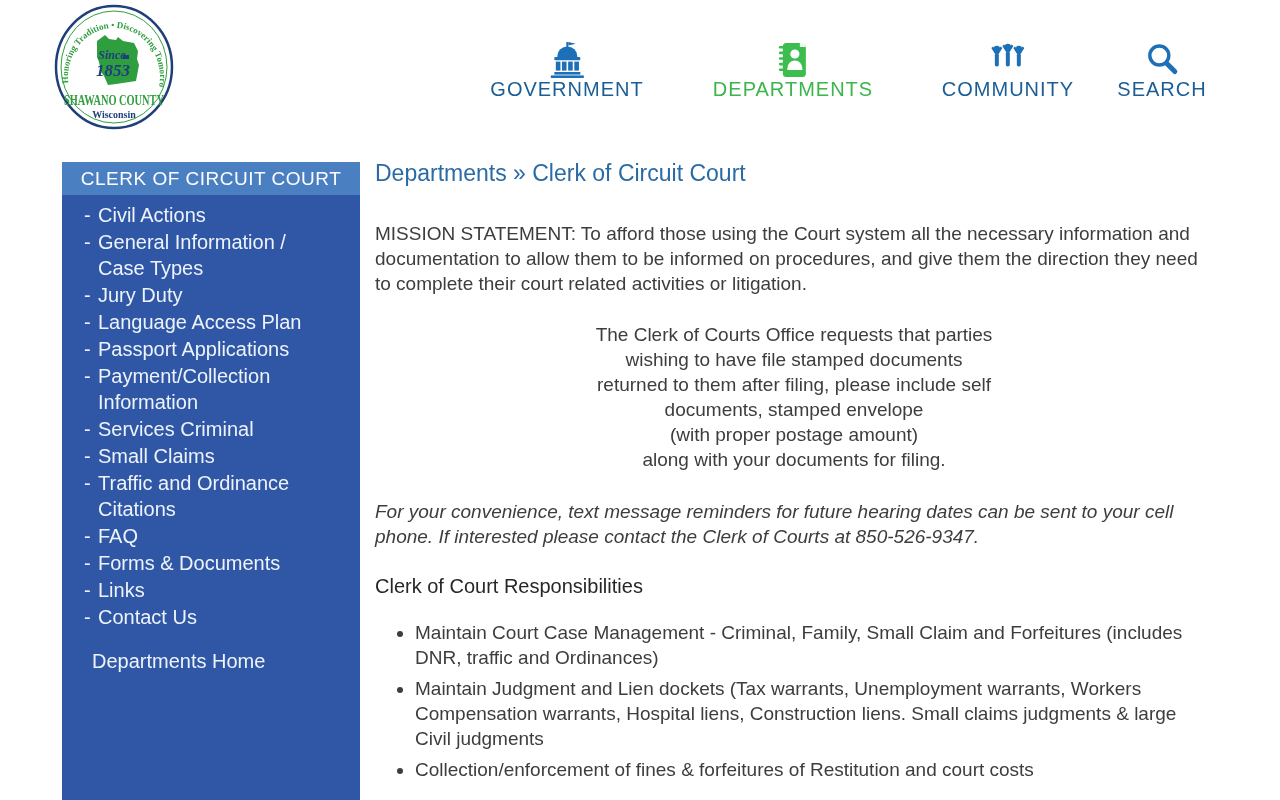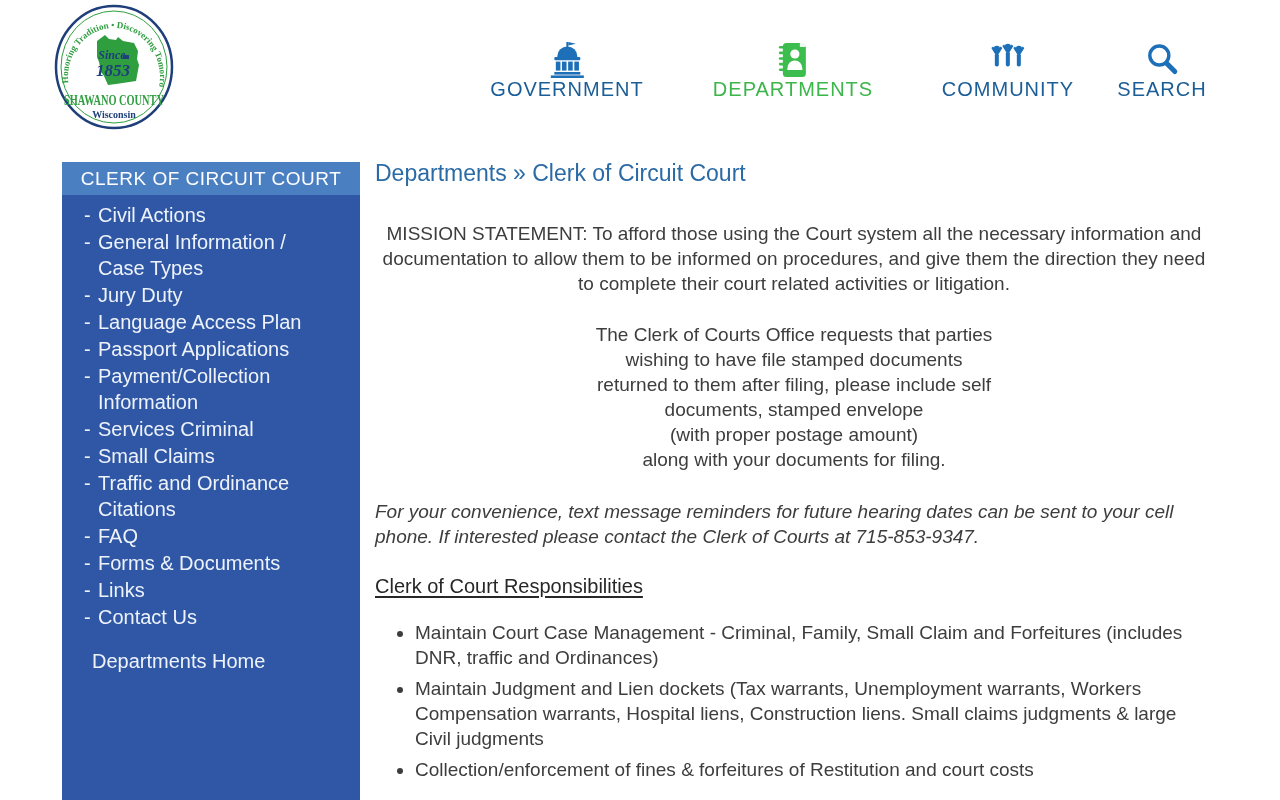--- a/index.html
+++ b/index.html
@@ -41,27 +41,27 @@
   .side-item { display:flex; margin-bottom:1px; cursor:pointer; }
   .side-item .dash { width:14px; flex:0 0 14px; font-size:20px; line-height:26px; }
   .side-item .lbl { max-width:230px; font-size:20px; line-height:26px; }
   .side-home { margin:18px 0 0 8px; font-size:20px; line-height:26px; cursor:pointer; }
 
   
   .main { position:absolute; left:375px; top:160px; width:838px; color:#3d3d3d; }
   .breadcrumb { font-size:23px; color:#2a6aa5; margin-bottom:34px; }
   .breadcrumb .crumb-link { cursor:pointer; }
   .para { font-size:19px; line-height:25px; }
-  .mission { text-align:center; margin-bottom:26px; }
+  .mission { margin-bottom:26px; }
   .notice { text-align:center; margin-bottom:27px; }
   .notice div { font-size:19px; line-height:25px; }
   .reminder { font-style:italic; margin-bottom:25px; }
   .resp-heading {
     font-size:20px; line-height:25px; color:#272727; font-weight:500;
-    text-decoration:underline; text-underline-offset:3px; margin-bottom:21px;
+    text-underline-offset:3px; margin-bottom:21px;
   }
   .resp-list { margin-left:40px;margin-top:20px; }
   .resp-list li { font-size:19px; line-height:25px; margin-bottom:6px; }
 </style>
 </head>
 <body>
 
 <div class="site-header">
 
   <div class="logo-wrap">
@@ -228,21 +228,21 @@
 
   <div class="notice">
     <div>The Clerk of Courts Office requests that parties</div>
     <div>wishing to have file stamped documents</div>
     <div>returned to them after filing, please include self</div>
     <div>documents, stamped envelope</div>
     <div>(with proper postage amount)</div>
     <div>along with your documents for filing.</div>
   </div>
 
-  <p class="para reminder">For your convenience, text message reminders for future hearing dates can be sent to your cell phone. If interested please contact the Clerk of Courts at 715-853-9347.</p>
+  <p class="para reminder">For your convenience, text message reminders for future hearing dates can be sent to your cell phone. If interested please contact the Clerk of Courts at 850-526-9347.</p>
 
   <div class="resp-heading">Clerk of Court Responsibilities</div>
 
   <ul class="resp-list">
     <li>Maintain Court Case Management - Criminal, Family, Small Claim and Forfeitures (includes DNR, traffic and Ordinances)</li>
     <li>Maintain Judgment and Lien dockets (Tax warrants, Unemployment warrants, Workers Compensation warrants, Hospital liens, Construction liens. Small claims judgments &amp; large Civil judgments</li>
     <li>Collection/enforcement of fines &amp; forfeitures of Restitution and court costs</li>
   </ul>
 
 </div>

